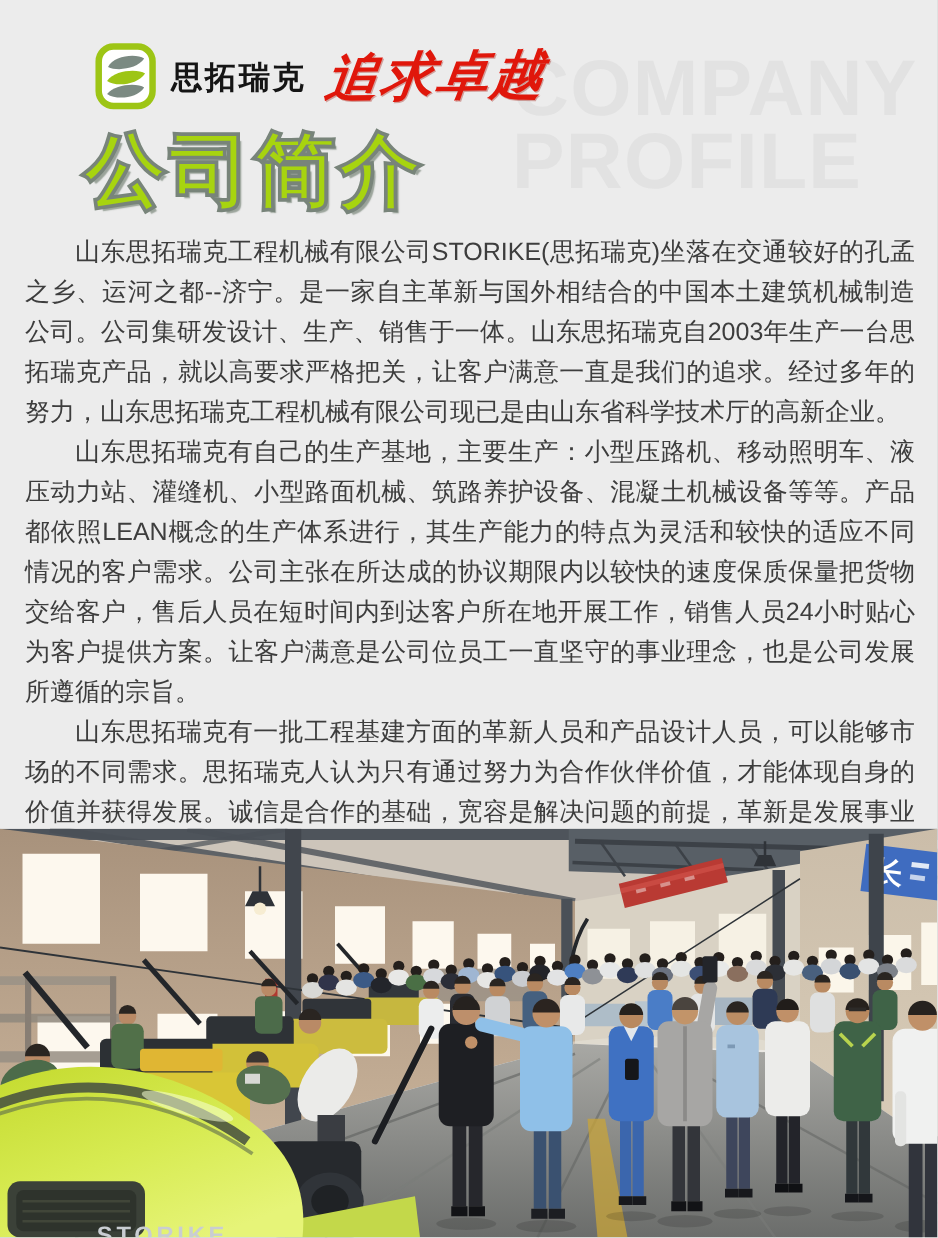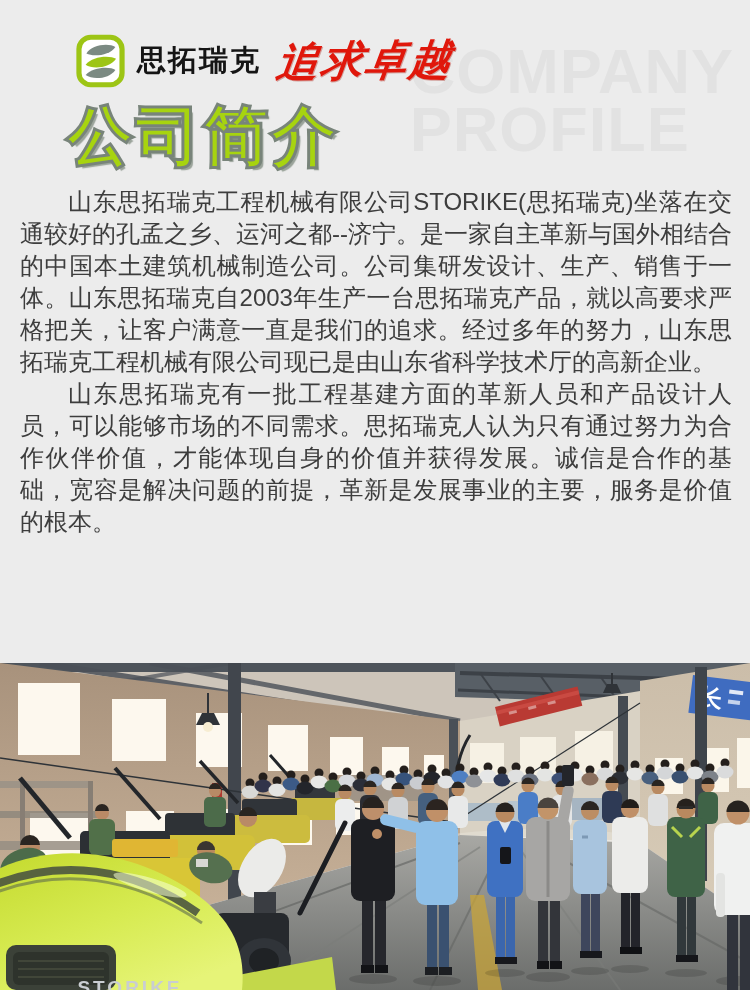--- a/index.html
+++ b/index.html
@@ -13,21 +13,21 @@
     position:absolute;top:42px;right:16px;z-index:0;
     font-weight:800;font-size:63px;line-height:58px;
     color:#e2e2e2;letter-spacing:1px;user-select:none;
   }
   .logo-row{
     position:absolute;top:33px;left:76px;z-index:2;
     display:flex;align-items:center;
   }
   .logo-box{width:49px;height:54px;flex:0 0 auto;}
   .brand-text{
-    margin-left:12px;font-size:29px;font-weight:900;color:#151515;
+    margin-left:12px;font-size:25px;font-weight:900;color:#151515;
     letter-spacing:2px;white-space:nowrap;
   }
   .slogan-text{
     margin-left:16px;font-family:"DejaVu Serif","Liberation Serif",serif;
     font-style:italic;font-weight:bold;font-size:42px;color:#e0170b;
     transform:skewX(-8deg) rotate(-1deg);letter-spacing:2px;white-space:nowrap;
     text-shadow:1px 1px 0 rgba(160,20,10,.35);
   }
   .page-title{
     position:absolute;top:100px;left:68px;z-index:2;
@@ -37,21 +37,21 @@
     -webkit-text-stroke:6px #78847a;
     text-shadow:4px 4px 1px #9aa39a;
     color:#78847a;
   }
   .page-title .front{
     position:absolute;left:0;top:0;color:#a7d40f;-webkit-text-stroke:0;
   }
   
   .article{
     position:absolute;top:186px;left:20px;right:18px;z-index:1;
-    font-size:24px;line-height:32px;color:#3d3d3d;text-align:justify;
+    font-size:20px;line-height:32px;color:#3d3d3d;text-align:justify;
   }
   .article p{margin:0;text-indent:2em;}
   
   .photo{position:absolute;left:0;top:663px;width:750px;height:327px;z-index:1;}
 </style>
 </head>
 <body>
 
 <div class="page">
 
@@ -71,20 +71,21 @@
     <span class="slogan-text">追求卓越</span>
   </div>
 
   <div class="page-title">
     <span class="back">公司简介</span>
     <span class="front">公司简介</span>
   </div>
 
   <div class="article">
     <p>山东思拓瑞克工程机械有限公司STORIKE(思拓瑞克)坐落在交通较好的孔孟之乡、运河之都--济宁。是一家自主革新与国外相结合的中国本土建筑机械制造公司。公司集研发设计、生产、销售于一体。山东思拓瑞克自2003年生产一台思拓瑞克产品，就以高要求严格把关，让客户满意一直是我们的追求。经过多年的努力，山东思拓瑞克工程机械有限公司现已是由山东省科学技术厅的高新企业。</p>
+    <p>山东思拓瑞克有自己的生产基地，主要生产：小型压路机、移动照明车、液压动力站、灌缝机、小型路面机械、筑路养护设备、混凝土机械设备等等。产品都依照LEAN概念的生产体系进行，其生产能力的特点为灵活和较快的适应不同情况的客户需求。公司主张在所达成的协议期限内以较快的速度保质保量把货物交给客户，售后人员在短时间内到达客户所在地开展工作，销售人员24小时贴心为客户提供方案。让客户满意是公司位员工一直坚守的事业理念，也是公司发展所遵循的宗旨。</p>
     <p>山东思拓瑞克有一批工程基建方面的革新人员和产品设计人员，可以能够市场的不同需求。思拓瑞克人认为只有通过努力为合作伙伴价值，才能体现自身的价值并获得发展。诚信是合作的基础，宽容是解决问题的前提，革新是发展事业的主要，服务是价值的根本。</p>
   </div>
 
   <svg class="photo" viewBox="0 0 750 327">
     <defs>
       <linearGradient id="wgrad" x1="0" y1="0" x2="0" y2="1">
         <stop offset="0" stop-color="#a8927c"></stop>
           <stop offset="1" stop-color="#cdb79e"></stop>
       </linearGradient>
       <linearGradient id="fgrad" x1="0" y1="0" x2="0" y2="1">

